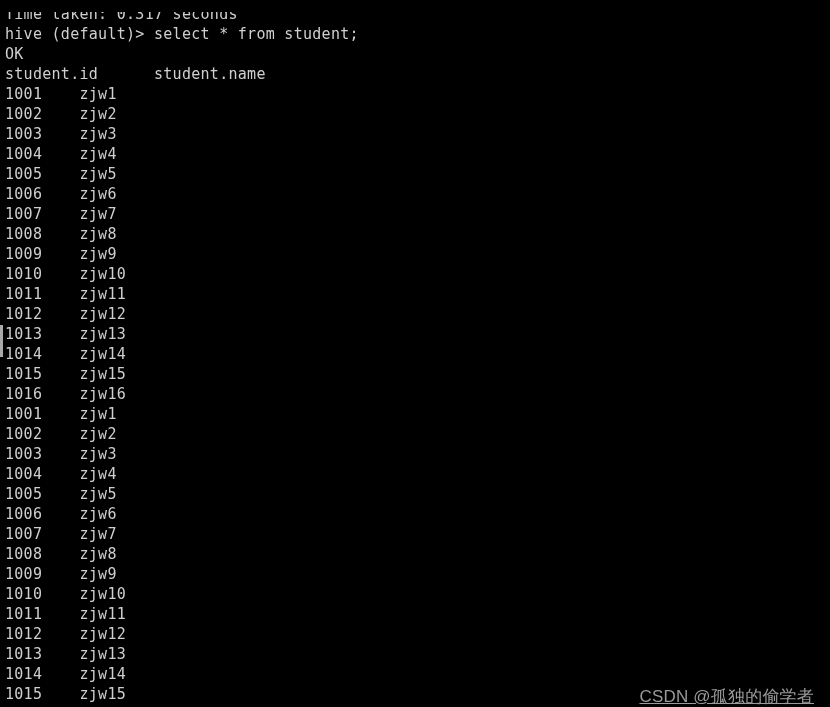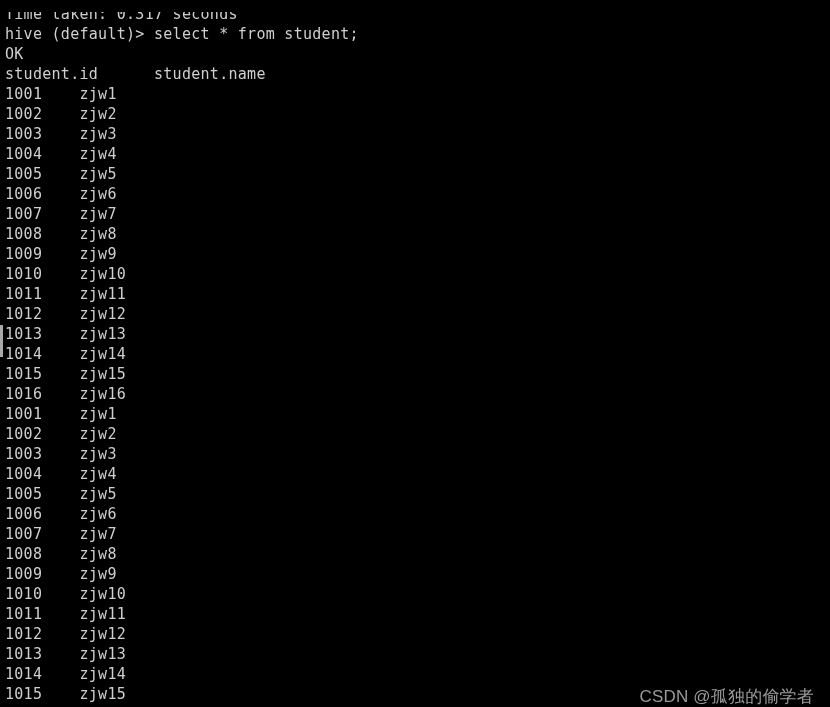--- a/index.html
+++ b/index.html
@@ -59,20 +59,21 @@
   #watermark {
     position: absolute;
     right: 16px;
     bottom: 12px;
     font-family: "Liberation Sans", "DejaVu Sans", sans-serif;
     font-size: 17px;
     line-height: 20px;
     color: #9a9a9a;
     white-space: pre;
     letter-spacing: 0.2px;
+    text-decoration: underline;
   }
 </style>
 </head>
 <body>
 
 <div id="terminal">
 
   <div id="console"><div class="line">Time taken: 0.317 seconds</div><div class="line">hive (default)&gt; select * from student;</div><div class="line">OK</div><div class="line">student.id      student.name</div><div class="line">1001    zjw1</div><div class="line">1002    zjw2</div><div class="line">1003    zjw3</div><div class="line">1004    zjw4</div><div class="line">1005    zjw5</div><div class="line">1006    zjw6</div><div class="line">1007    zjw7</div><div class="line">1008    zjw8</div><div class="line">1009    zjw9</div><div class="line">1010    zjw10</div><div class="line">1011    zjw11</div><div class="line">1012    zjw12</div><div class="line">1013    zjw13</div><div class="line">1014    zjw14</div><div class="line">1015    zjw15</div><div class="line">1016    zjw16</div><div class="line">1001    zjw1</div><div class="line">1002    zjw2</div><div class="line">1003    zjw3</div><div class="line">1004    zjw4</div><div class="line">1005    zjw5</div><div class="line">1006    zjw6</div><div class="line">1007    zjw7</div><div class="line">1008    zjw8</div><div class="line">1009    zjw9</div><div class="line">1010    zjw10</div><div class="line">1011    zjw11</div><div class="line">1012    zjw12</div><div class="line">1013    zjw13</div><div class="line">1014    zjw14</div><div class="line">1015    zjw15</div><div class="line">1016    zjw16</div></div>
 
   <div id="cursor-marker"></div>

